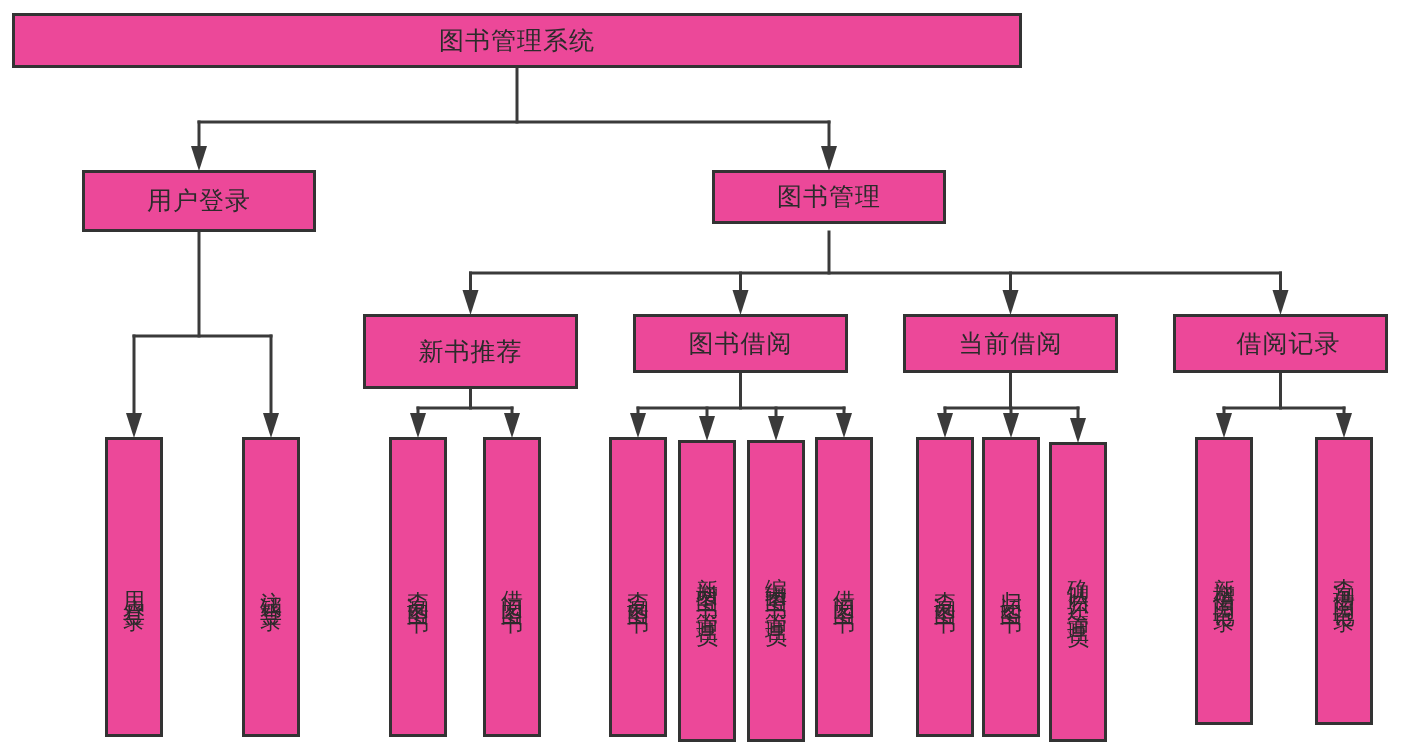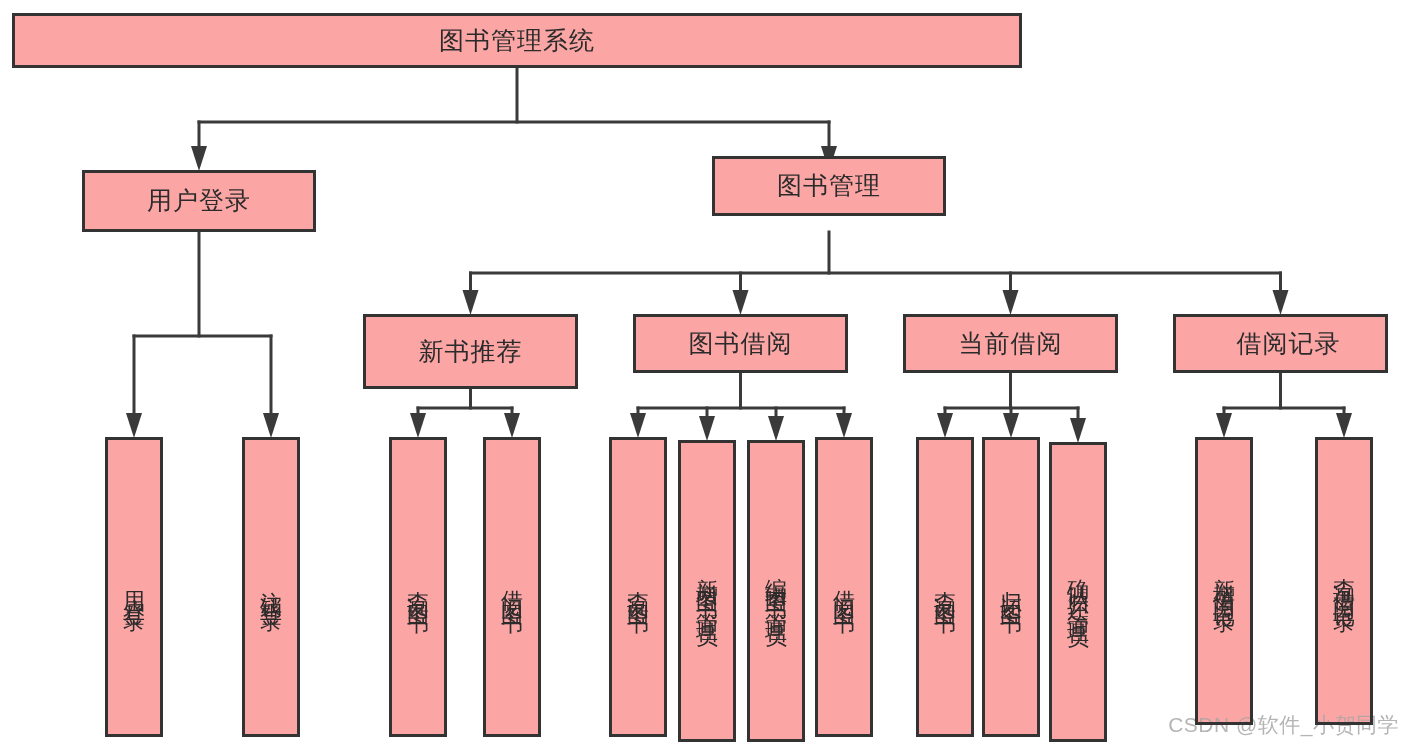--- a/index.html
+++ b/index.html
@@ -12,21 +12,21 @@
     font-family: "Liberation Sans", "DejaVu Sans", sans-serif;
   }
   #connectors {
     position: absolute;
     left: 0; top: 0;
     z-index: 1;
   }
   .node {
     position: absolute;
     box-sizing: border-box;
-    background: #fca5a5;
+    background: #ec4899;
     border: 3px solid #333333;
     display: flex;
     align-items: center;
     justify-content: center;
     z-index: 2;
     color: #2b2b2b;
   }
   .node .label {
     font-size: 25px;
     line-height: 1.1;
@@ -117,21 +117,21 @@
       </div>
       <div class="node" style="left: 82px; top: 170px; width: 234px; height: 62px;">
         <span class="label">用户登录</span>
       </div>
       <div class="node vertical" style="left: 105px; top: 437px; width: 58px; height: 300px;">
         <span class="label">用户登录</span>
       </div>
       <div class="node vertical" style="left: 242px; top: 437px; width: 58px; height: 300px;">
         <span class="label">注销登录</span>
       </div>
-      <div class="node" style="left: 712px; top: 156px; width: 234px; height: 60px;">
+      <div class="node" style="left: 712px; top: 170px; width: 234px; height: 54px;">
         <span class="label">图书管理</span>
       </div>
       <div class="node" style="left: 363px; top: 314px; width: 215px; height: 75px;">
         <span class="label">新书推荐</span>
       </div>
       <div class="node vertical" style="left: 389px; top: 437px; width: 58px; height: 300px;">
         <span class="label">查询图书</span>
       </div>
       <div class="node vertical" style="left: 483px; top: 437px; width: 58px; height: 300px;">
         <span class="label">借阅图书</span>
@@ -166,14 +166,13 @@
       <div class="node" style="left: 1173px; top: 314px; width: 215px; height: 59px; padding-left: 16px;">
         <span class="label">借阅记录</span>
       </div>
       <div class="node vertical" style="left: 1195px; top: 437px; width: 58px; height: 288px;">
         <span class="label">新增借阅记录</span>
       </div>
       <div class="node vertical" style="left: 1315px; top: 437px; width: 58px; height: 288px;">
         <span class="label">查询借阅记录</span>
       </div>
     </div>
-  <div id="watermark" style="color: rgb(181, 181, 181);">CSDN @软件_小贺同学</div>
 </div>
 
 </body></html>

